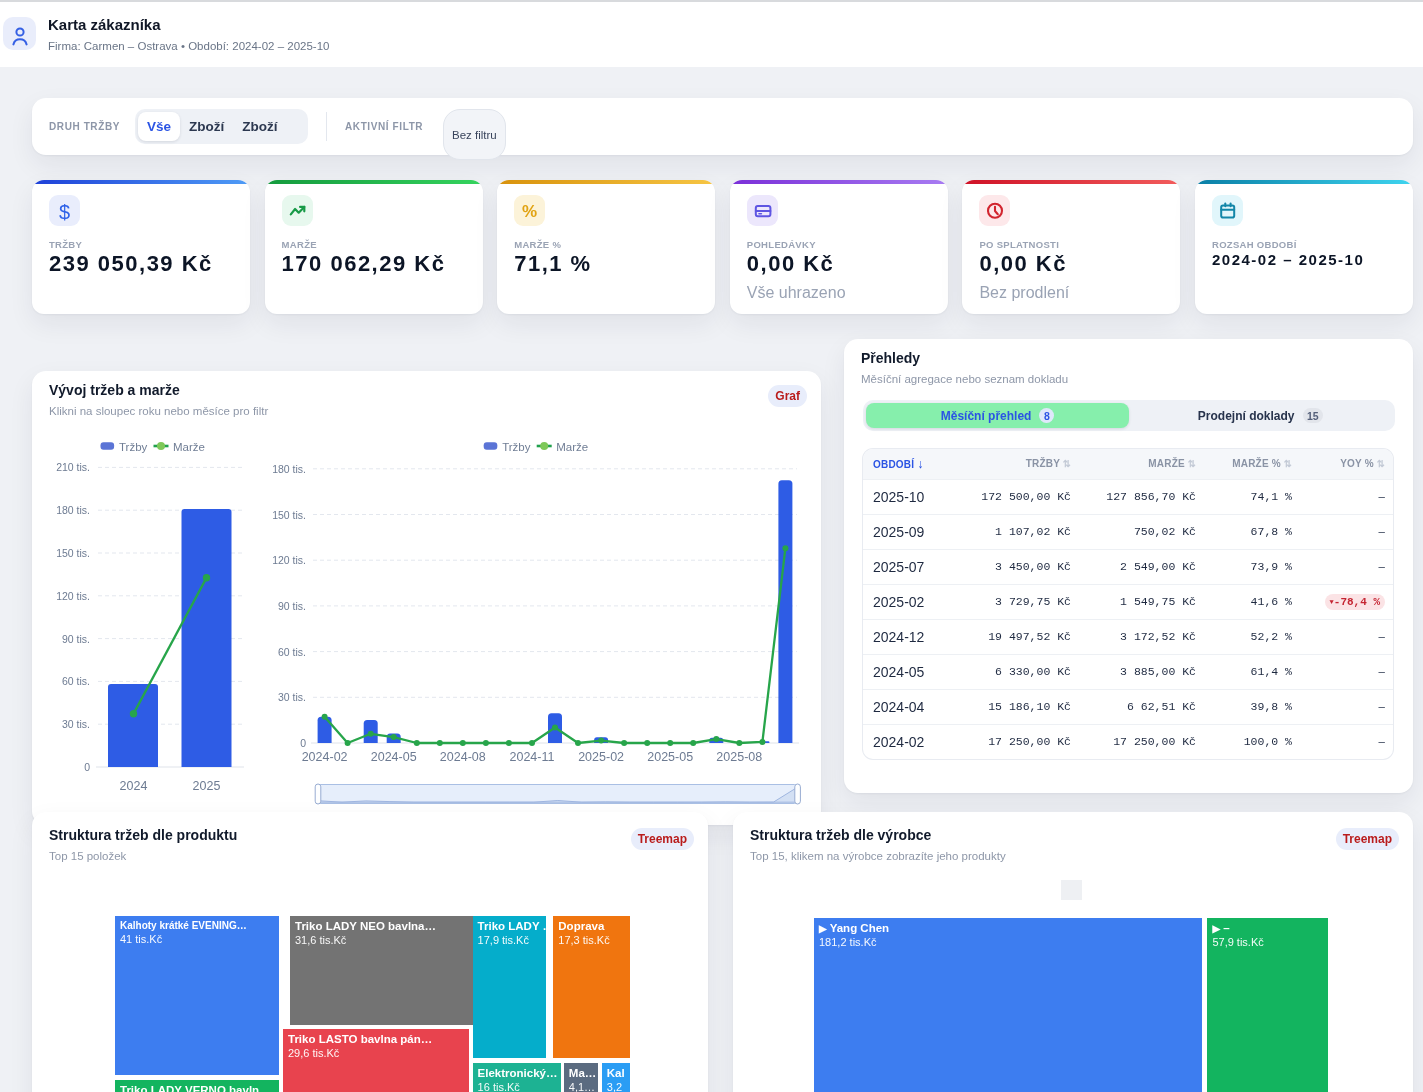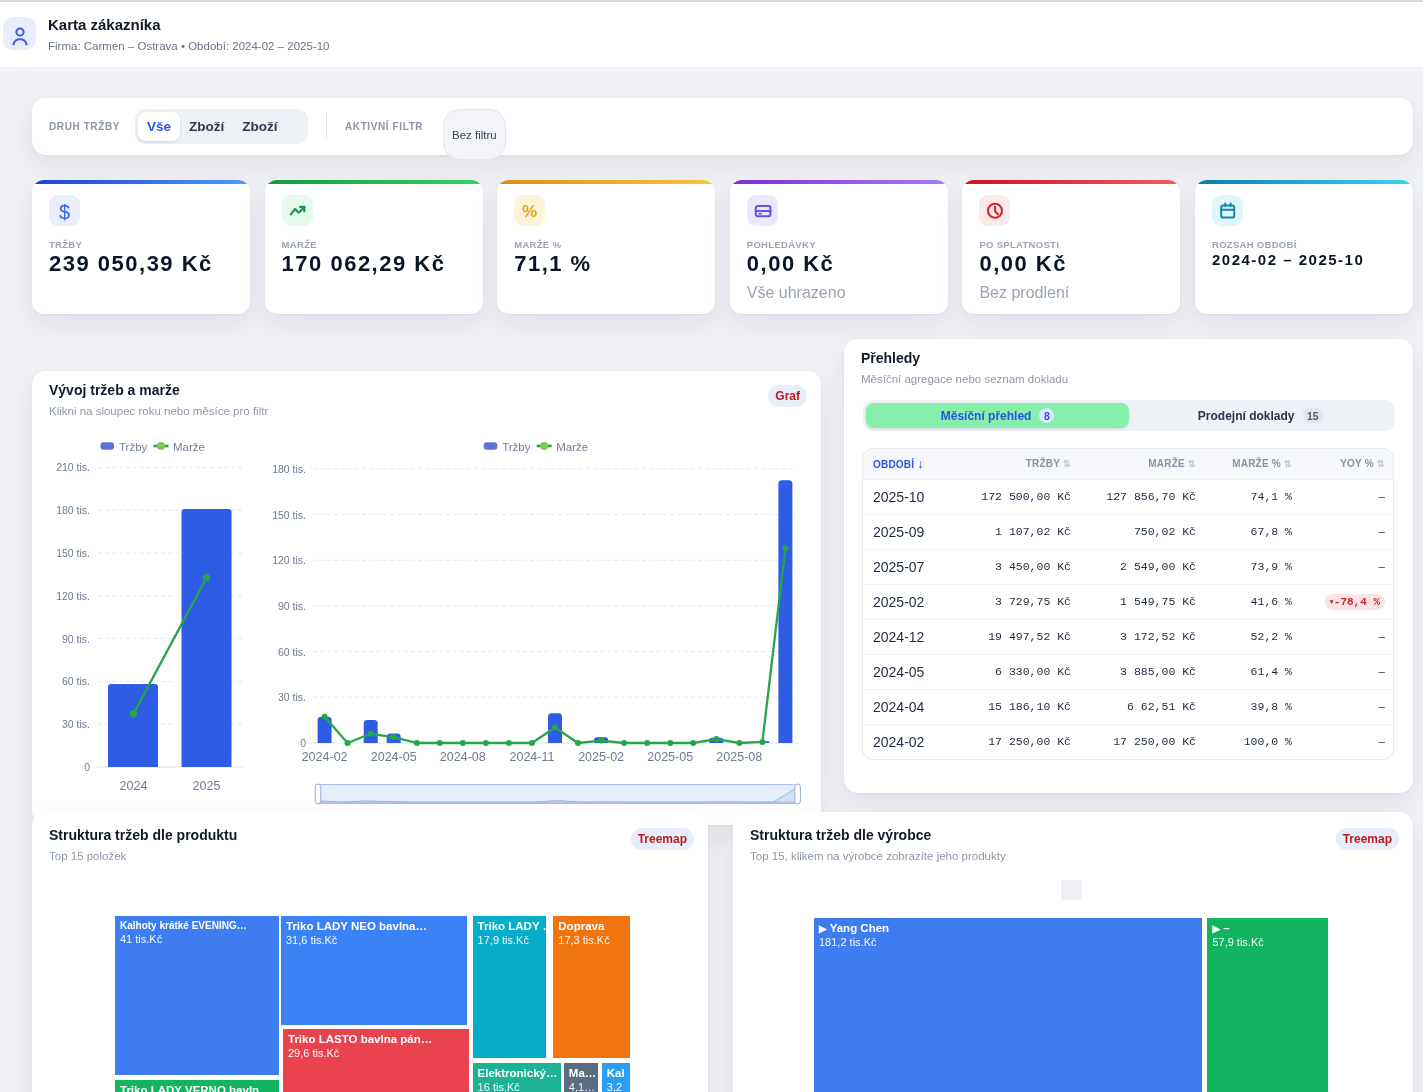--- a/index.html
+++ b/index.html
@@ -382,21 +382,21 @@
   <div class="card-sub">Top 15 položek</div>
   <div class="badge" style="right:14px; top:16px;">Treemap</div>
   <div class="tm-cell" style="left:83px;top:104px;width:163.6px;height:158.5px;background:#3d7df0">
       <div class="tm-t" style="font-size:10px">Kalhoty krátké EVENING…</div>
       <div class="tm-v">41 tis.Kč</div>
     </div>
 <div class="tm-cell" style="left:83px;top:267.5px;width:163.6px;height:132px;background:#13b45f">
       <div class="tm-t" style="font-size:11.5px">Triko LADY VERNO bavln</div>
       <div class="tm-v"></div>
     </div>
-<div class="tm-cell" style="left:249px;top:104px;width:185.6px;height:108.6px;background:#3b82f6">
+<div class="tm-cell" style="left:258px;top:104px;width:185.6px;height:108.6px;background:#737373">
       <div class="tm-t" style="font-size:11.5px">Triko LADY NEO  bavlna…</div>
       <div class="tm-v">31,6 tis.Kč</div>
     </div>
 <div class="tm-cell" style="left:251px;top:217px;width:185.6px;height:182px;background:#e8434e">
       <div class="tm-t" style="font-size:11.5px">Triko LASTO bavlna pán…</div>
       <div class="tm-v">29,6 tis.Kč</div>
     </div>
 <div class="tm-cell" style="left:440.6px;top:104px;width:73.1px;height:141.9px;background:#05adcb">
       <div class="tm-t" style="font-size:11.5px">Triko LADY …</div>
       <div class="tm-v">17,9 tis.Kč</div>

